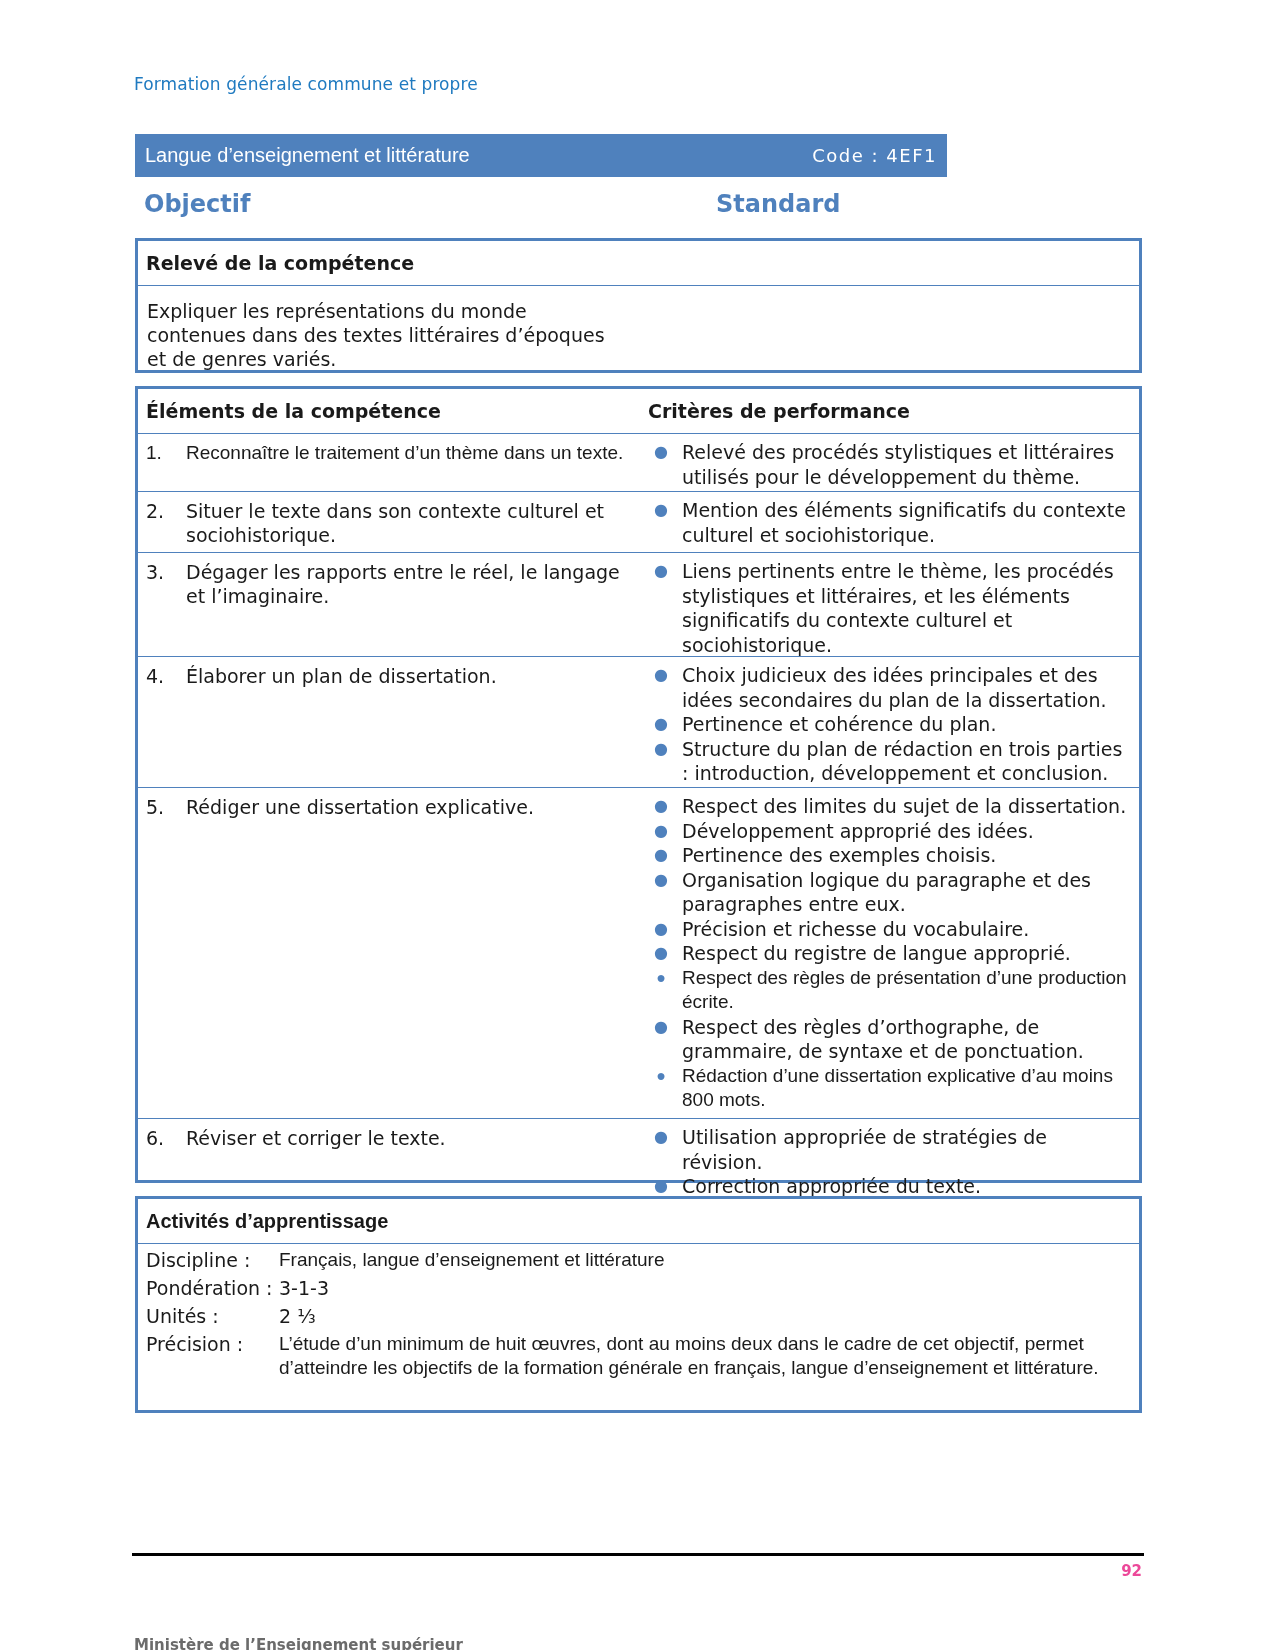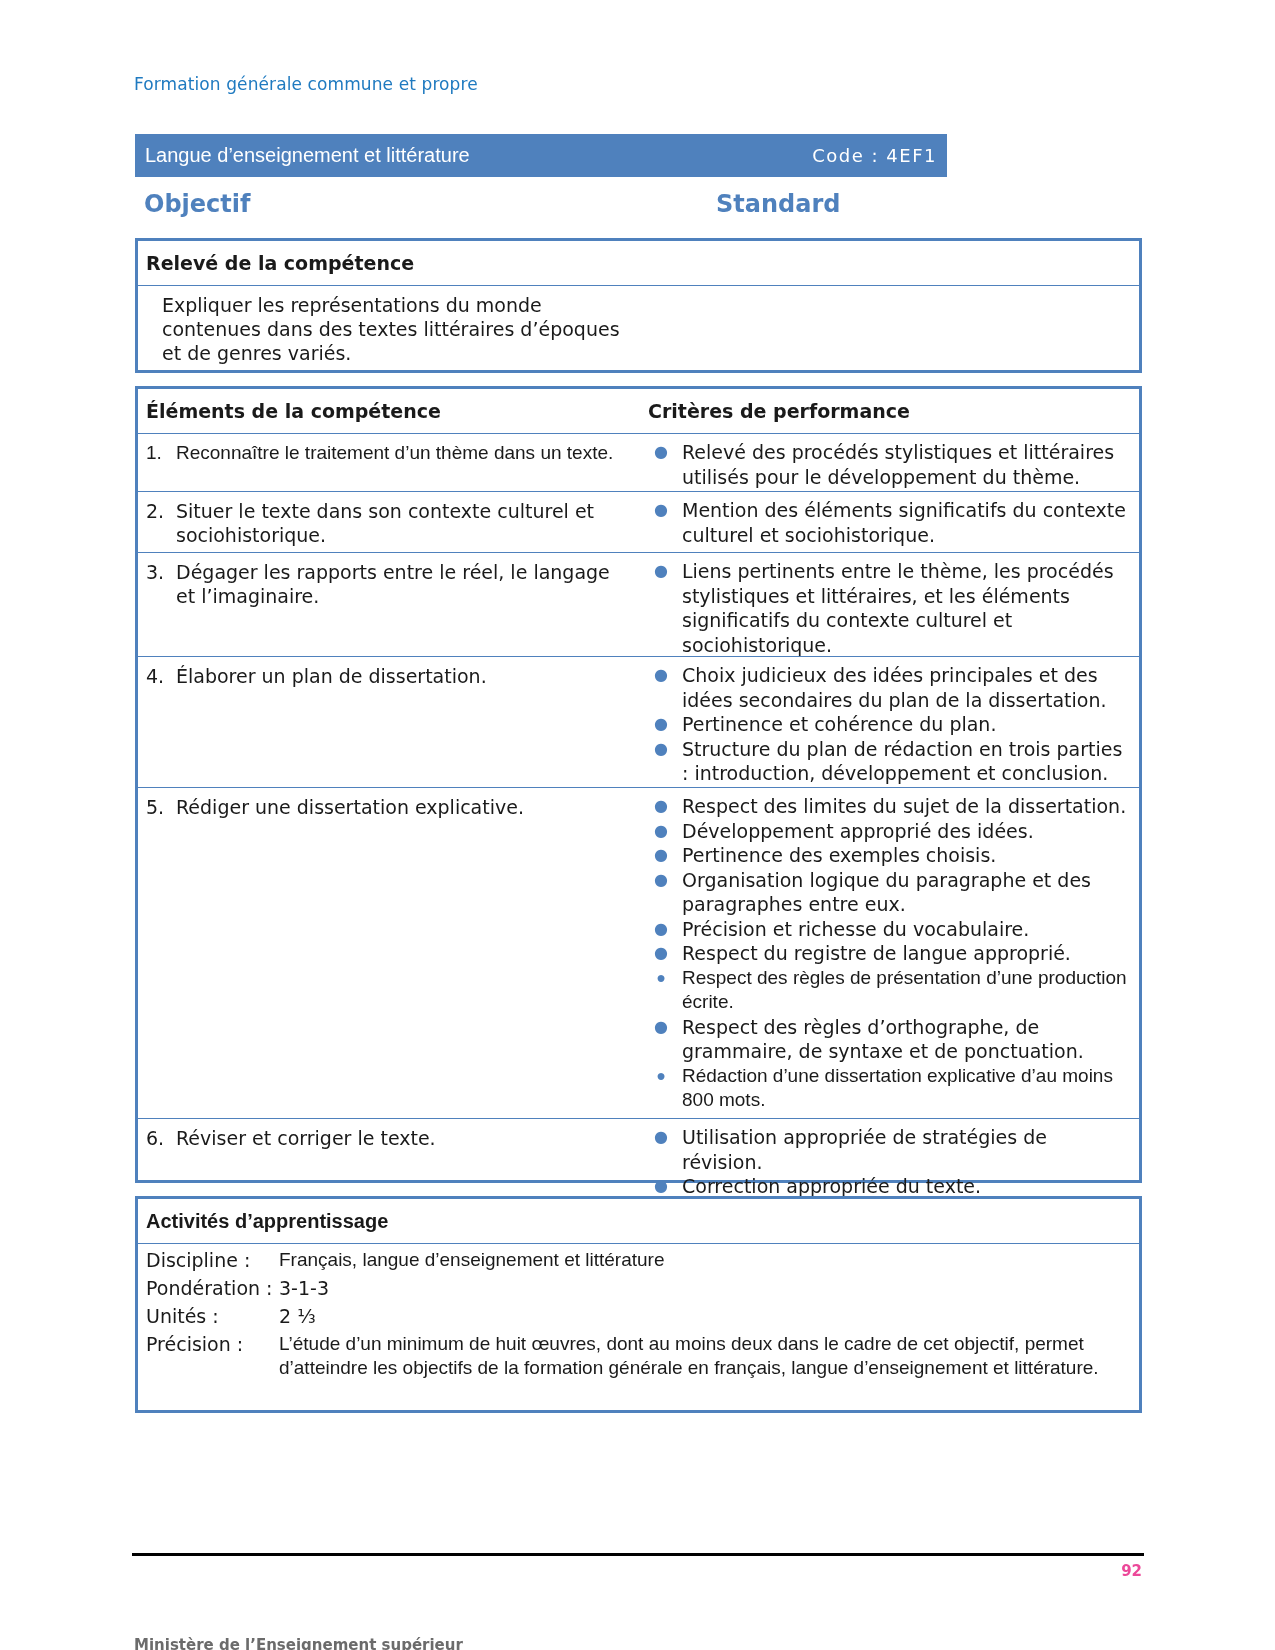--- a/index.html
+++ b/index.html
@@ -15,33 +15,33 @@
   .col-heads { position: absolute; top: 190px; left: 144px; width: 1000px; height: 34px; text-align: right; }
   .col-heads span { position: absolute; top: 0; font-weight: bold; font-size: 24px; color: #4f81bd; }
   .col-heads .obj { left: 0; }
   .col-heads .std { left: 535px; margin-left: 37px; }
 
   .box { position: absolute; left: 135px; width: 1007px; border: 3px solid #4f81bd;
          box-sizing: border-box; background: #fff; }
   .box-head { font-weight: bold; font-size: 19px; padding: 0 8px; height: 44px;
               display: flex; align-items: center; border-bottom: 1px solid #4f81bd; }
   .enonce { top: 238px; height: 135px; }
-  .enonce .body { padding: 7px 24px; font-size: 19px; line-height: 24px; width: 480px; }
+  .enonce .body { padding: 7px 9px; font-size: 19px; line-height: 24px; width: 480px; margin-top: 6px; }
 
   .elements { top: 386px; height: 797px; }
   .el-head { display: flex; height: 44px; border-bottom: 1px solid #4f81bd; }
   .el-head div { font-weight: bold; font-size: 19px; display: flex; align-items: center; padding-left: 8px; }
   .el-head .l { width: 494px; }
   .el-head .r { flex: 1; padding-left: 8px; }
   .row { display: flex; border-bottom: 1px solid #4f81bd; box-sizing: border-box; }
   .row:last-child { border-bottom: none; }
   .row .l { width: 502px; box-sizing: border-box; padding: 7px 8px 0 8px; font-size: 19px;
             line-height: 24px; display: flex; }
   .row .l .num { width: 30px; flex: none; }
-  .row .l .txt { flex: 1; }
+  .row .l .txt { flex: 1; margin-left: 10px; }
   .row .r { flex: 1; padding: 6px 0 0 0; font-size: 19px; line-height: 24.5px; }
   .crit { display: flex; }
   .crit .b { width: 42px; flex: none; text-align: center; color: #4f81bd; font-size: 16px; }
   .crit .ct { flex: 1; padding-left: 0; padding-right: 6px; }
   .liberation { font-family: "Liberation Sans", sans-serif; }
 
   .activities { top: 1196px; height: 217px; }
   .activities .box-head { font-family: "Liberation Sans", sans-serif; font-size: 20px; }
   .act-body { padding: 4px 8px; font-size: 19px; line-height: 24px; }
   .act-row { display: flex; margin-bottom: 4px; }

